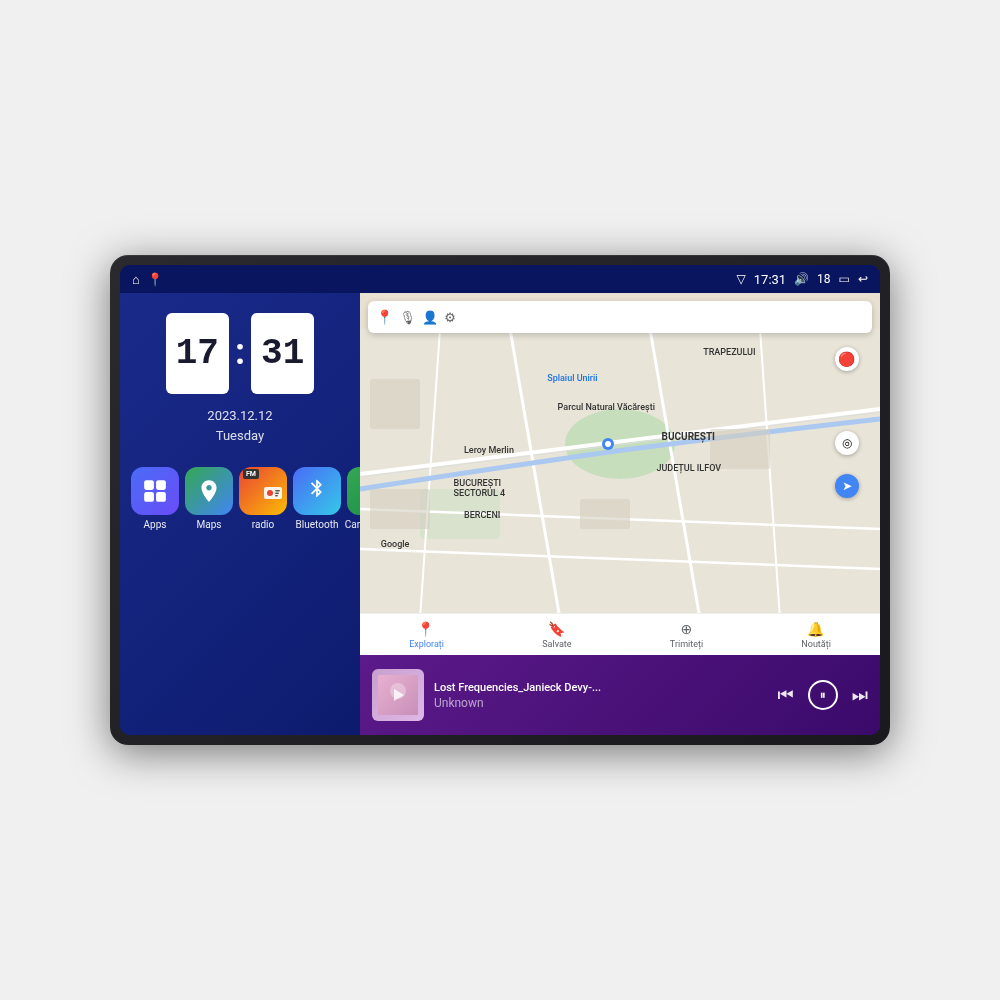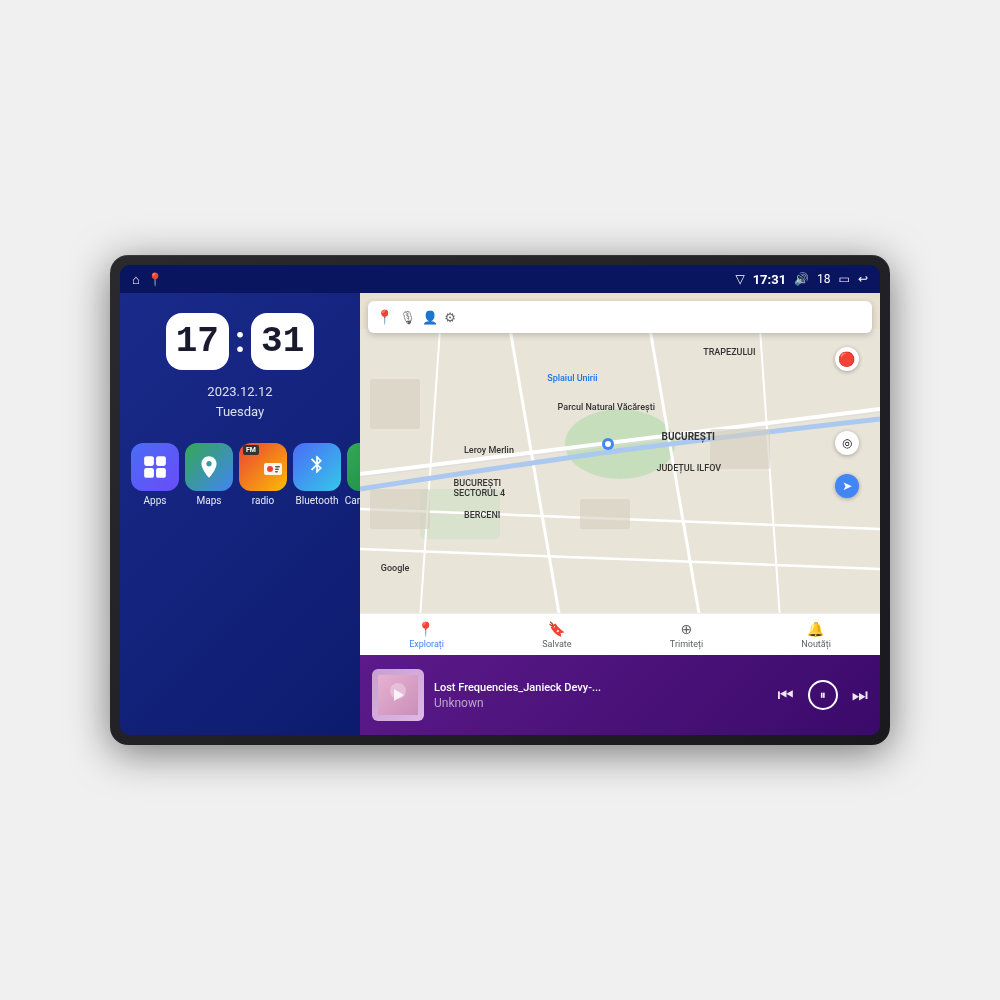--- a/index.html
+++ b/index.html
@@ -58,21 +58,21 @@
     .status-right {
       display: flex;
       align-items: center;
       gap: 8px;
       color: white;
       font-size: 12px;
     }
 
     .status-time {
       font-size: 13px;
-      font-weight: 700;
+      font-weight: 400;
     }
 
     
     .main-content {
       flex: 1;
       display: flex;
       flex-direction: row;
       overflow: hidden;
     }
 
@@ -97,22 +97,22 @@
       display: flex;
       align-items: center;
       gap: 6px;
     }
 
     .clock-block {
       background: white;
       color: #1a1a2e;
       font-size: 36px;
       font-weight: 700;
-      padding: 8px 10px;
-      border-radius: 16px;
+      padding: 20px 10px;
+      border-radius: 6px;
       min-width: 62px;
       text-align: center;
       font-family: 'Courier New', monospace;
     }
 
     .clock-colon {
       color: white;
       font-size: 36px;
       font-weight: 700;
       margin-bottom: 4px;
@@ -479,21 +479,21 @@
           </div>
 
           <div class="map-label bold" style="top:38%; left:58%;">BUCUREȘTI</div>
           <div class="map-label" style="top:47%; left:57%;">JUDEȚUL ILFOV</div>
           <div class="map-label" style="top:15%; left:66%;">TRAPEZULUI</div>
           <div class="map-label" style="top:60%; left:20%;">BERCENI</div>
           <div class="map-label" style="top:30%; left:38%;text-align:center;">Parcul Natural Văcărești</div>
           <div class="map-label" style="top:42%; left:20%;">Leroy Merlin</div>
           <div class="map-label" style="top:51%; left:18%;">BUCUREȘTI<br>SECTORUL 4</div>
           <div class="map-label blue" style="top:22%; left:36%;">Splaiul Unirii</div>
-          <div class="map-label" style="top:68%; left:4%;margin-top:24px;">Google</div>
+          <div class="map-label" style="top:68%; left:4%;">Google</div>
 
           <div style="position:absolute;top:15%;right:4%;width:24px;height:24px;background:white;border-radius:50%;display:flex;align-items:center;justify-content:center;box-shadow:0 1px 4px rgba(0,0,0,0.3);font-size:14px;color:#ea4335;">🔴</div>
           <div style="position:absolute;top:38%;right:4%;width:24px;height:24px;background:white;border-radius:50%;display:flex;align-items:center;justify-content:center;box-shadow:0 1px 4px rgba(0,0,0,0.3);font-size:12px;">◎</div>
           <div style="position:absolute;top:50%;right:4%;width:24px;height:24px;background:#4285f4;border-radius:50%;display:flex;align-items:center;justify-content:center;box-shadow:0 1px 4px rgba(0,0,0,0.3);font-size:12px;color:white;">➤</div>
 
           <div class="map-bottom">
             <div class="map-nav-item active">
               <span class="map-nav-icon">📍</span>
               <span>Explorați</span>
             </div>

